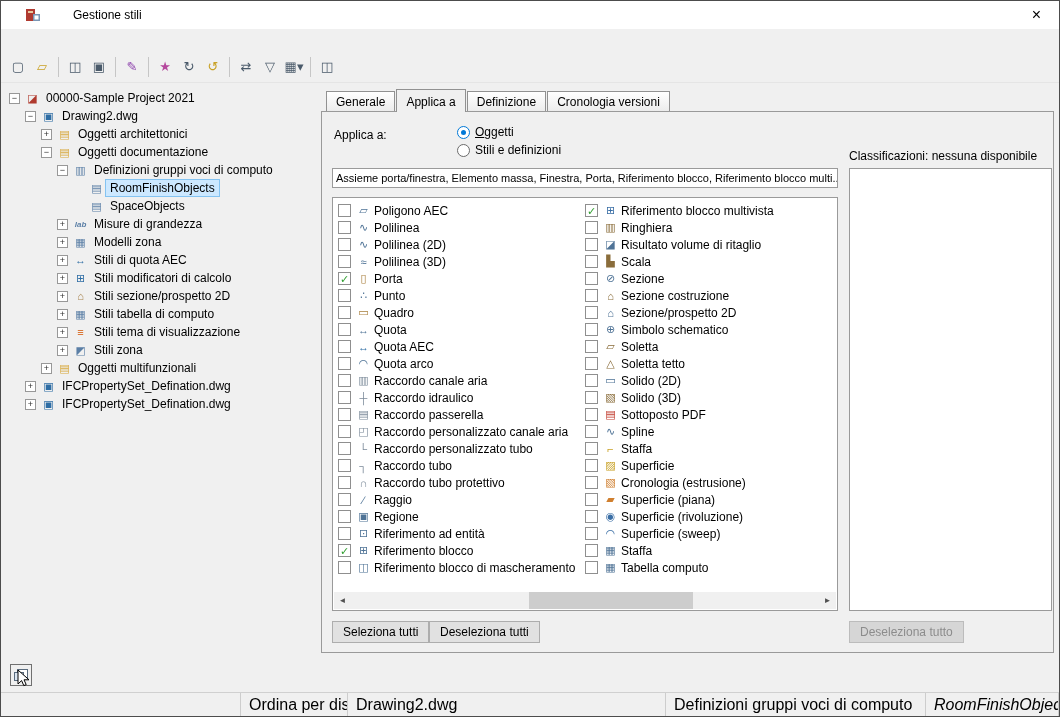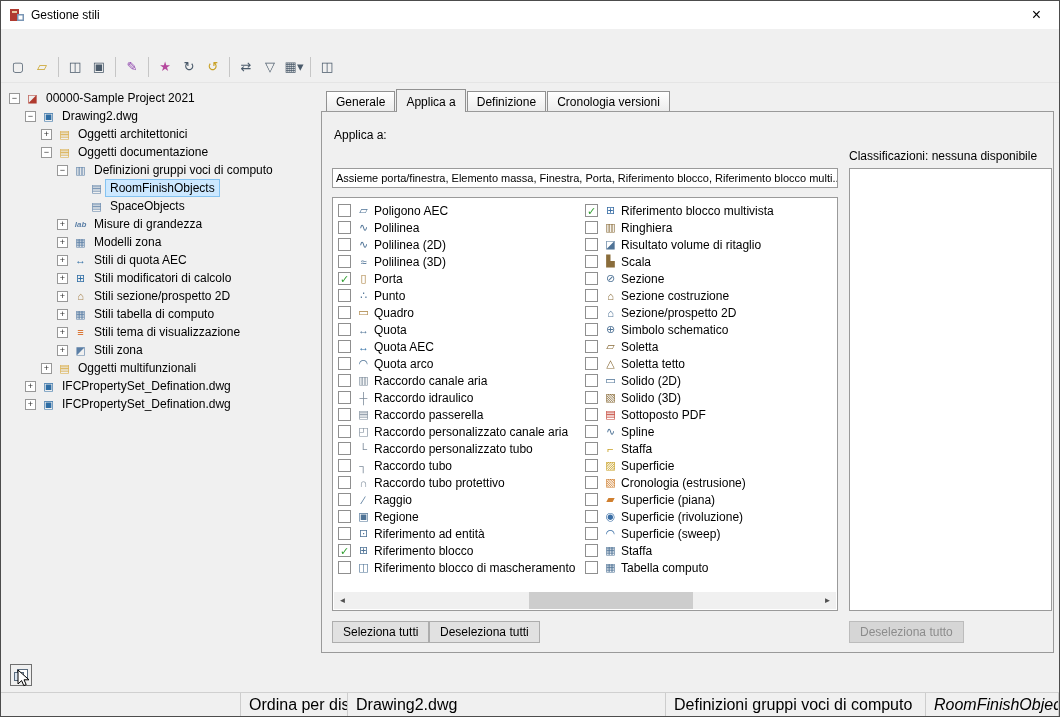--- a/index.html
+++ b/index.html
@@ -1,20 +1,20 @@
 <!DOCTYPE html>
 <html><head>
 <meta charset="utf-8">
 <style>
   * { box-sizing: border-box; margin: 0; padding: 0; font-family: "Liberation Sans", "DejaVu Sans", sans-serif; }
   html, body { width: 1060px; height: 717px; background: #ffffff; }
   #window { position: relative; width: 1060px; height: 717px; border: 1px solid #4c4c4c; background: #f0f0f0; overflow: hidden; }
 
   
-  #titlebar { position: absolute; left: 0; top: 0; width: 100%; height: 28px; background: #fff; display: flex; align-items: center; padding-left: 8px; }
+  #titlebar { position: absolute; left: 0; top: 0; width: 100%; height: 28px; background: #fff; display: flex; align-items: center; padding-left: 24px; gap: 26px; }
   #app-icon { width: 16px; height: 16px; margin-right: 6px; flex: none; }
   #title { font-size: 12px; color: #000; }
   #close-btn { position: absolute; right: 0; top: 0; width: 45px; height: 28px; display: flex; align-items: center; justify-content: center; font-size: 16px; color: #000; cursor: default; }
 
   
   #menubar { position: absolute; left: 0; top: 28px; width: 100%; height: 22px; background: #fff; display: flex; align-items: center; padding-left: 4px; font-size: 12px; }
   .menu-item { padding: 3px 7px; }
 
   
   #toolbar { position: absolute; left: 0; top: 50px; width: 100%; height: 32px; display: flex; align-items: center; padding-left: 5px; background: #f0f0f0; border-bottom: 1px solid #e5e5e5; }
@@ -256,20 +256,30 @@
 
   <div id="tabstrip">
       <span class="tab">Generale</span>
       <span class="tab active">Applica a</span>
       <span class="tab">Definizione</span>
       <span class="tab">Cronologia versioni</span>
     </div>
 
   <div id="tabpage">
     <span id="applyto-label">Applica a:</span>
+    <div id="radio-container">
+        <label class="radio-row">
+          <span class="radio sel"></span>
+          <span class="radio-label"><u>O</u>ggetti</span>
+        </label>
+        <label class="radio-row">
+          <span class="radio"></span>
+          <span class="radio-label">Stili e definizioni</span>
+        </label>
+      </div>
 
     <div id="summary-field">Assieme porta/finestra, Elemento massa, Finestra, Porta, Riferimento blocco, Riferimento blocco multi...</div>
 
     <div id="objects-list">
       <div class="col col0">
           <div class="obj-row">
             <span class="cb"></span>
             <span class="obj-icon" style="color: rgb(79, 115, 150);">▱</span>
             <span class="obj-label">Poligono AEC</span>
           </div>

